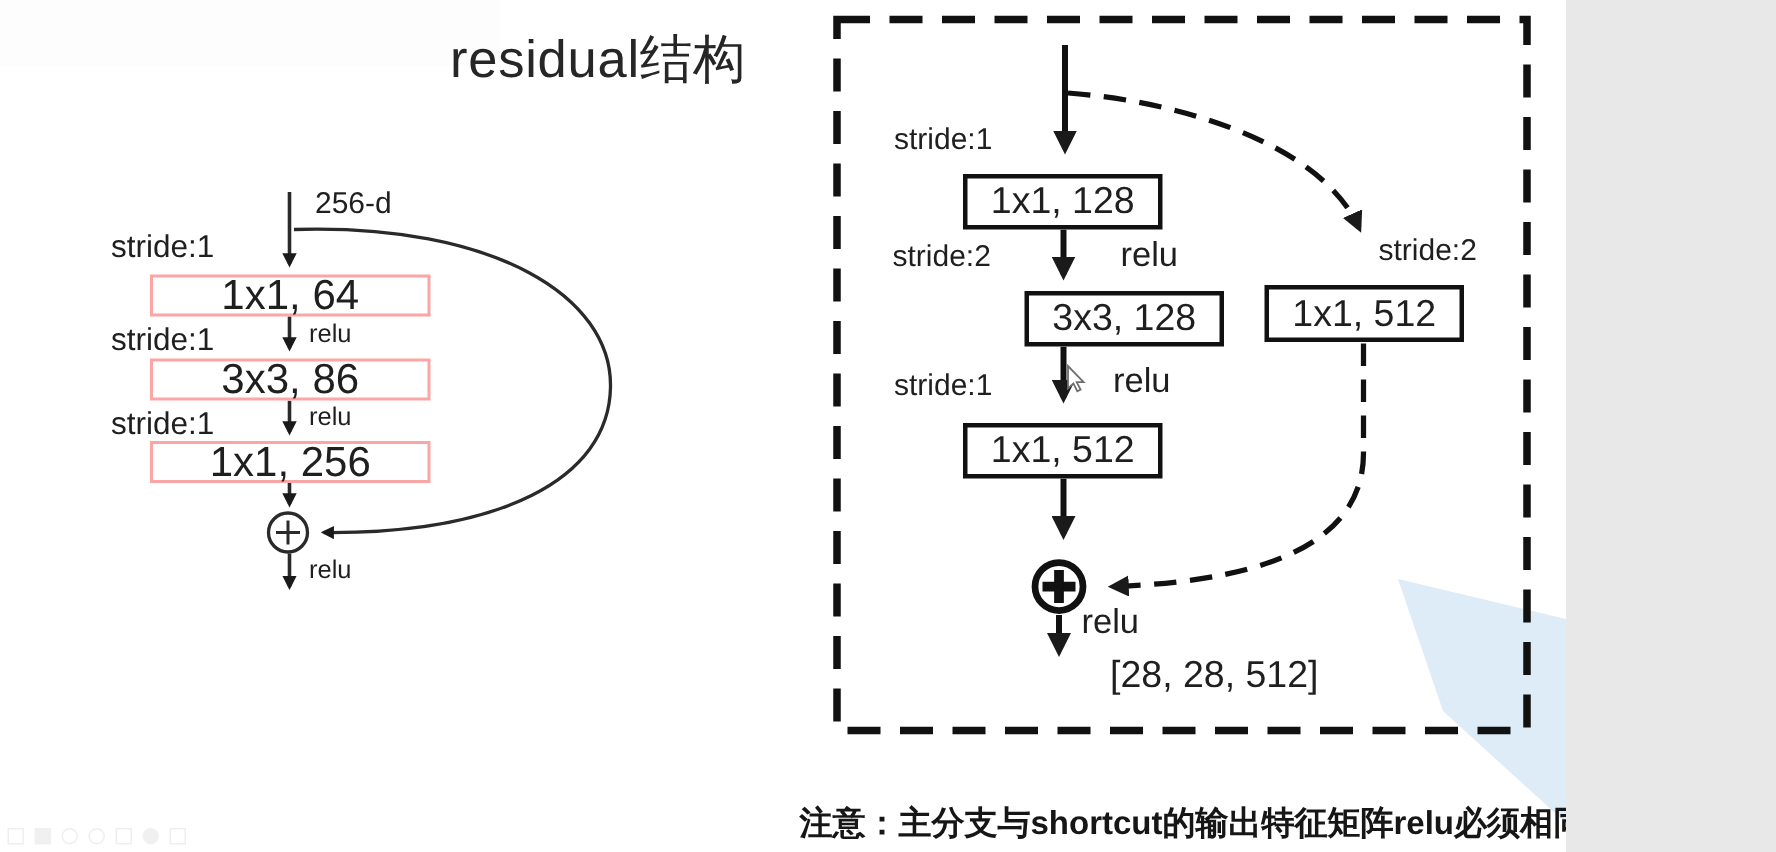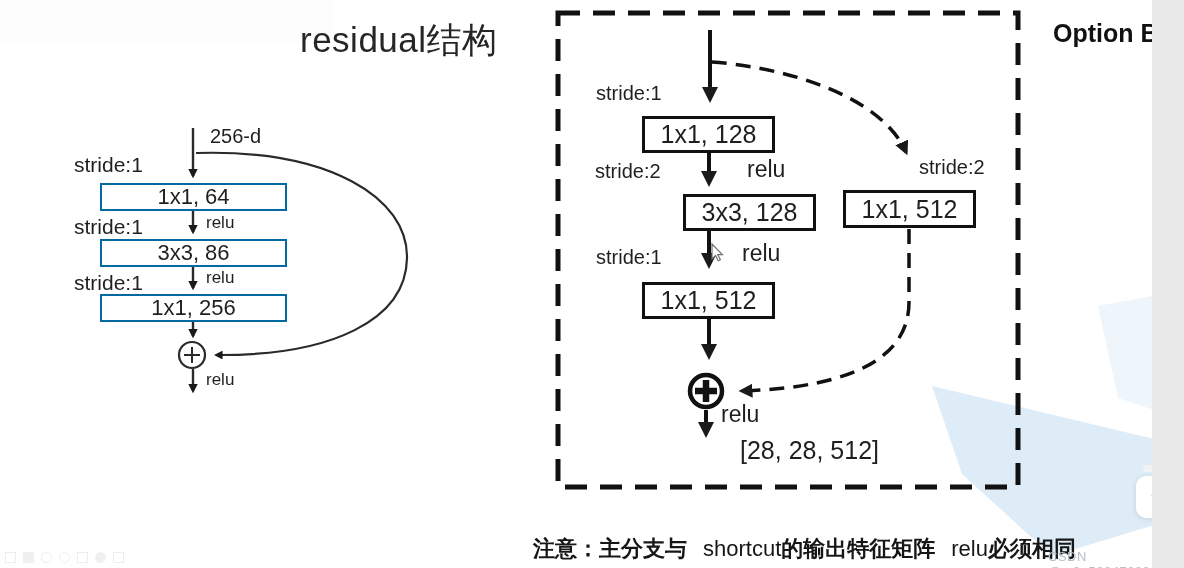--- a/index.html
+++ b/index.html
@@ -1,41 +1,41 @@
 <!DOCTYPE html>
 <html><head>
 <meta charset="utf-8">
 <style>
   html,body{margin:0;padding:0;background:#e8e8e8;}
   .canvas{
-    position:relative;width:1152px;height:568px;background:#ffffff;
+    position:relative;width:1044px;height:568px;background:#ffffff;
     overflow:hidden;font-family:"Liberation Sans",sans-serif;color:#1f1f1f;
   }
   svg{display:block;}
   .layer{position:absolute;left:0;top:0;pointer-events:none;}
   
   .lbl{position:absolute;white-space:nowrap;line-height:1.1;color:#1f1f1f;}
   .title-left{font-size:35px;letter-spacing:.5px;color:#262626;}
   .opt-title{font-size:25px;font-weight:700;color:#111;text-align:right;}
   .stride-l{font-size:21px;}
   .relu-l{font-size:17px;}
   .stride-r{font-size:20px;}
   .relu-r{font-size:23px;}
   .shape-lbl{font-size:25px;}
   
   .cbox{
     position:absolute;display:flex;align-items:center;justify-content:center;
     background:#fff;box-sizing:border-box;
   }
-  .cbox-l{border:2px solid #0369a1;font-size:22px;}
+  .cbox-l{border:2px solid #fca5a5;font-size:28px;}
   .cbox-r{border:3px solid #111;font-size:25px;text-align:center;}
   
   .note{position:absolute;left:533px;top:534px;font-size:22px;color:#161616;white-space:nowrap;}
   .note .cn{font-family:"Liberation Serif",serif;font-weight:700;}
-  .note .en{font-family:"Liberation Sans",sans-serif;font-weight:400;margin-left:16px;}
+  .note .en{font-family:"Liberation Sans",sans-serif;font-weight:700;}
   .wm{position:absolute;left:1048px;top:549px;font-size:13px;color:#b3bfca;letter-spacing:.5px;}
   
   .toptab{position:absolute;left:0;top:0;width:333px;height:44px;background:#fdfdfd;border-radius:0 0 12px 0;}
   
   .share-btn{
     position:absolute;left:1136px;top:476px;width:46px;height:42px;background:#ffffff;
     border-radius:10px;box-shadow:0 1px 5px rgba(120,130,140,.25);
     display:flex;align-items:center;justify-content:center;cursor:pointer;
   }
   .share-ghost{position:absolute;left:1143px;top:465px;width:32px;height:7px;background:#f1f3f4;border-radius:4px;}

